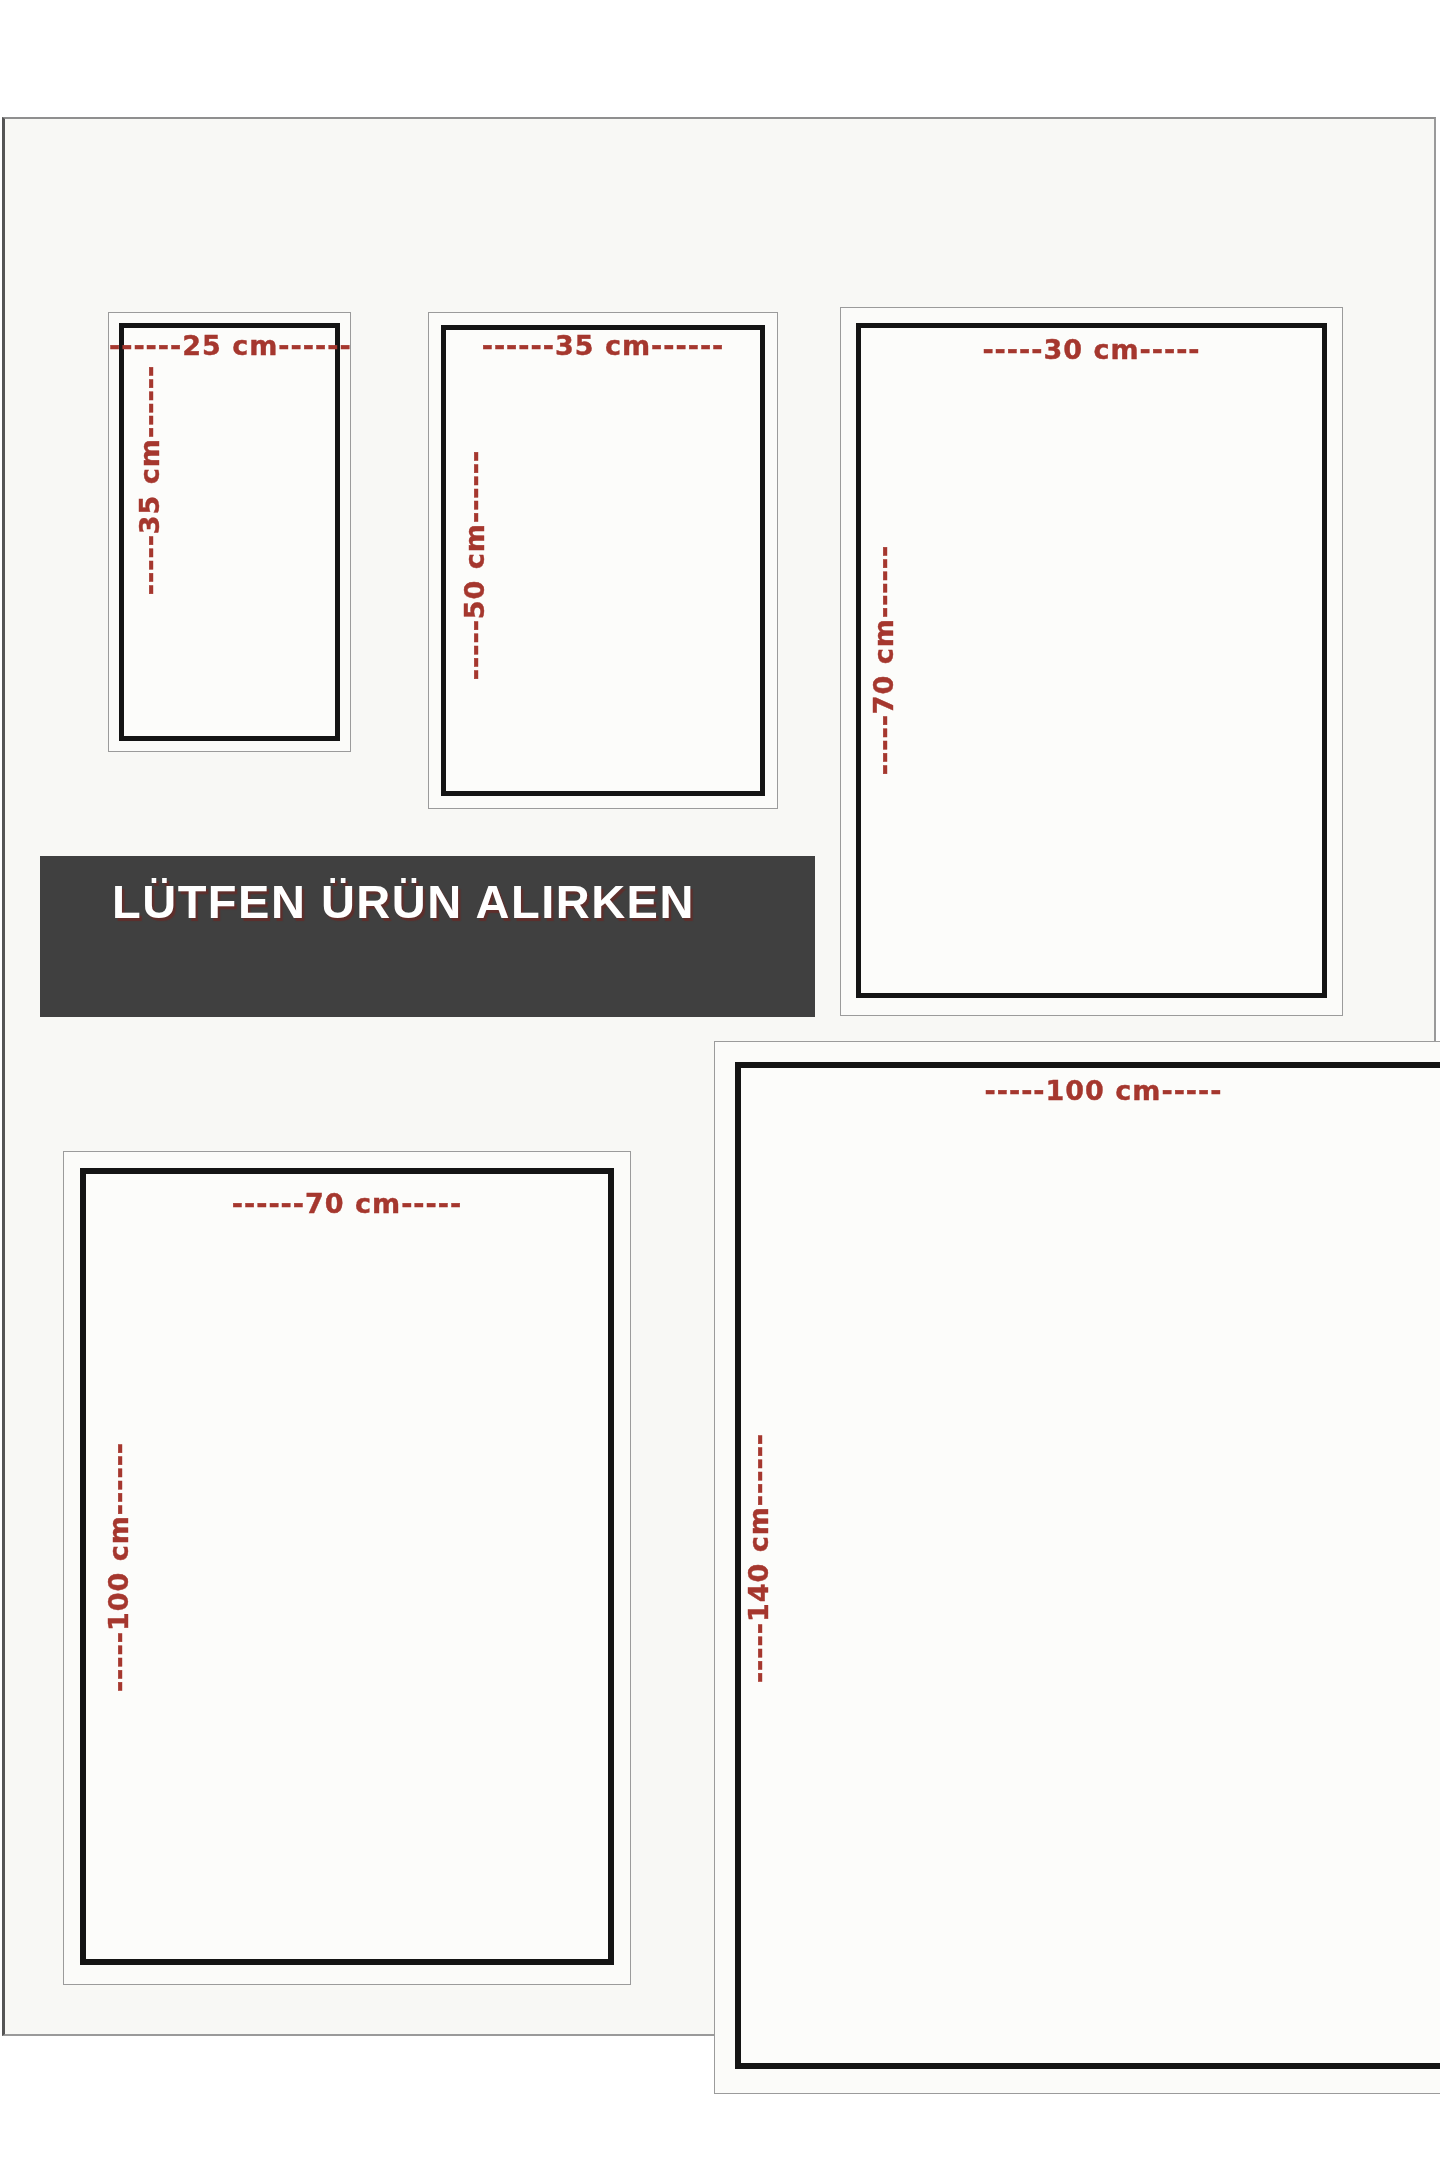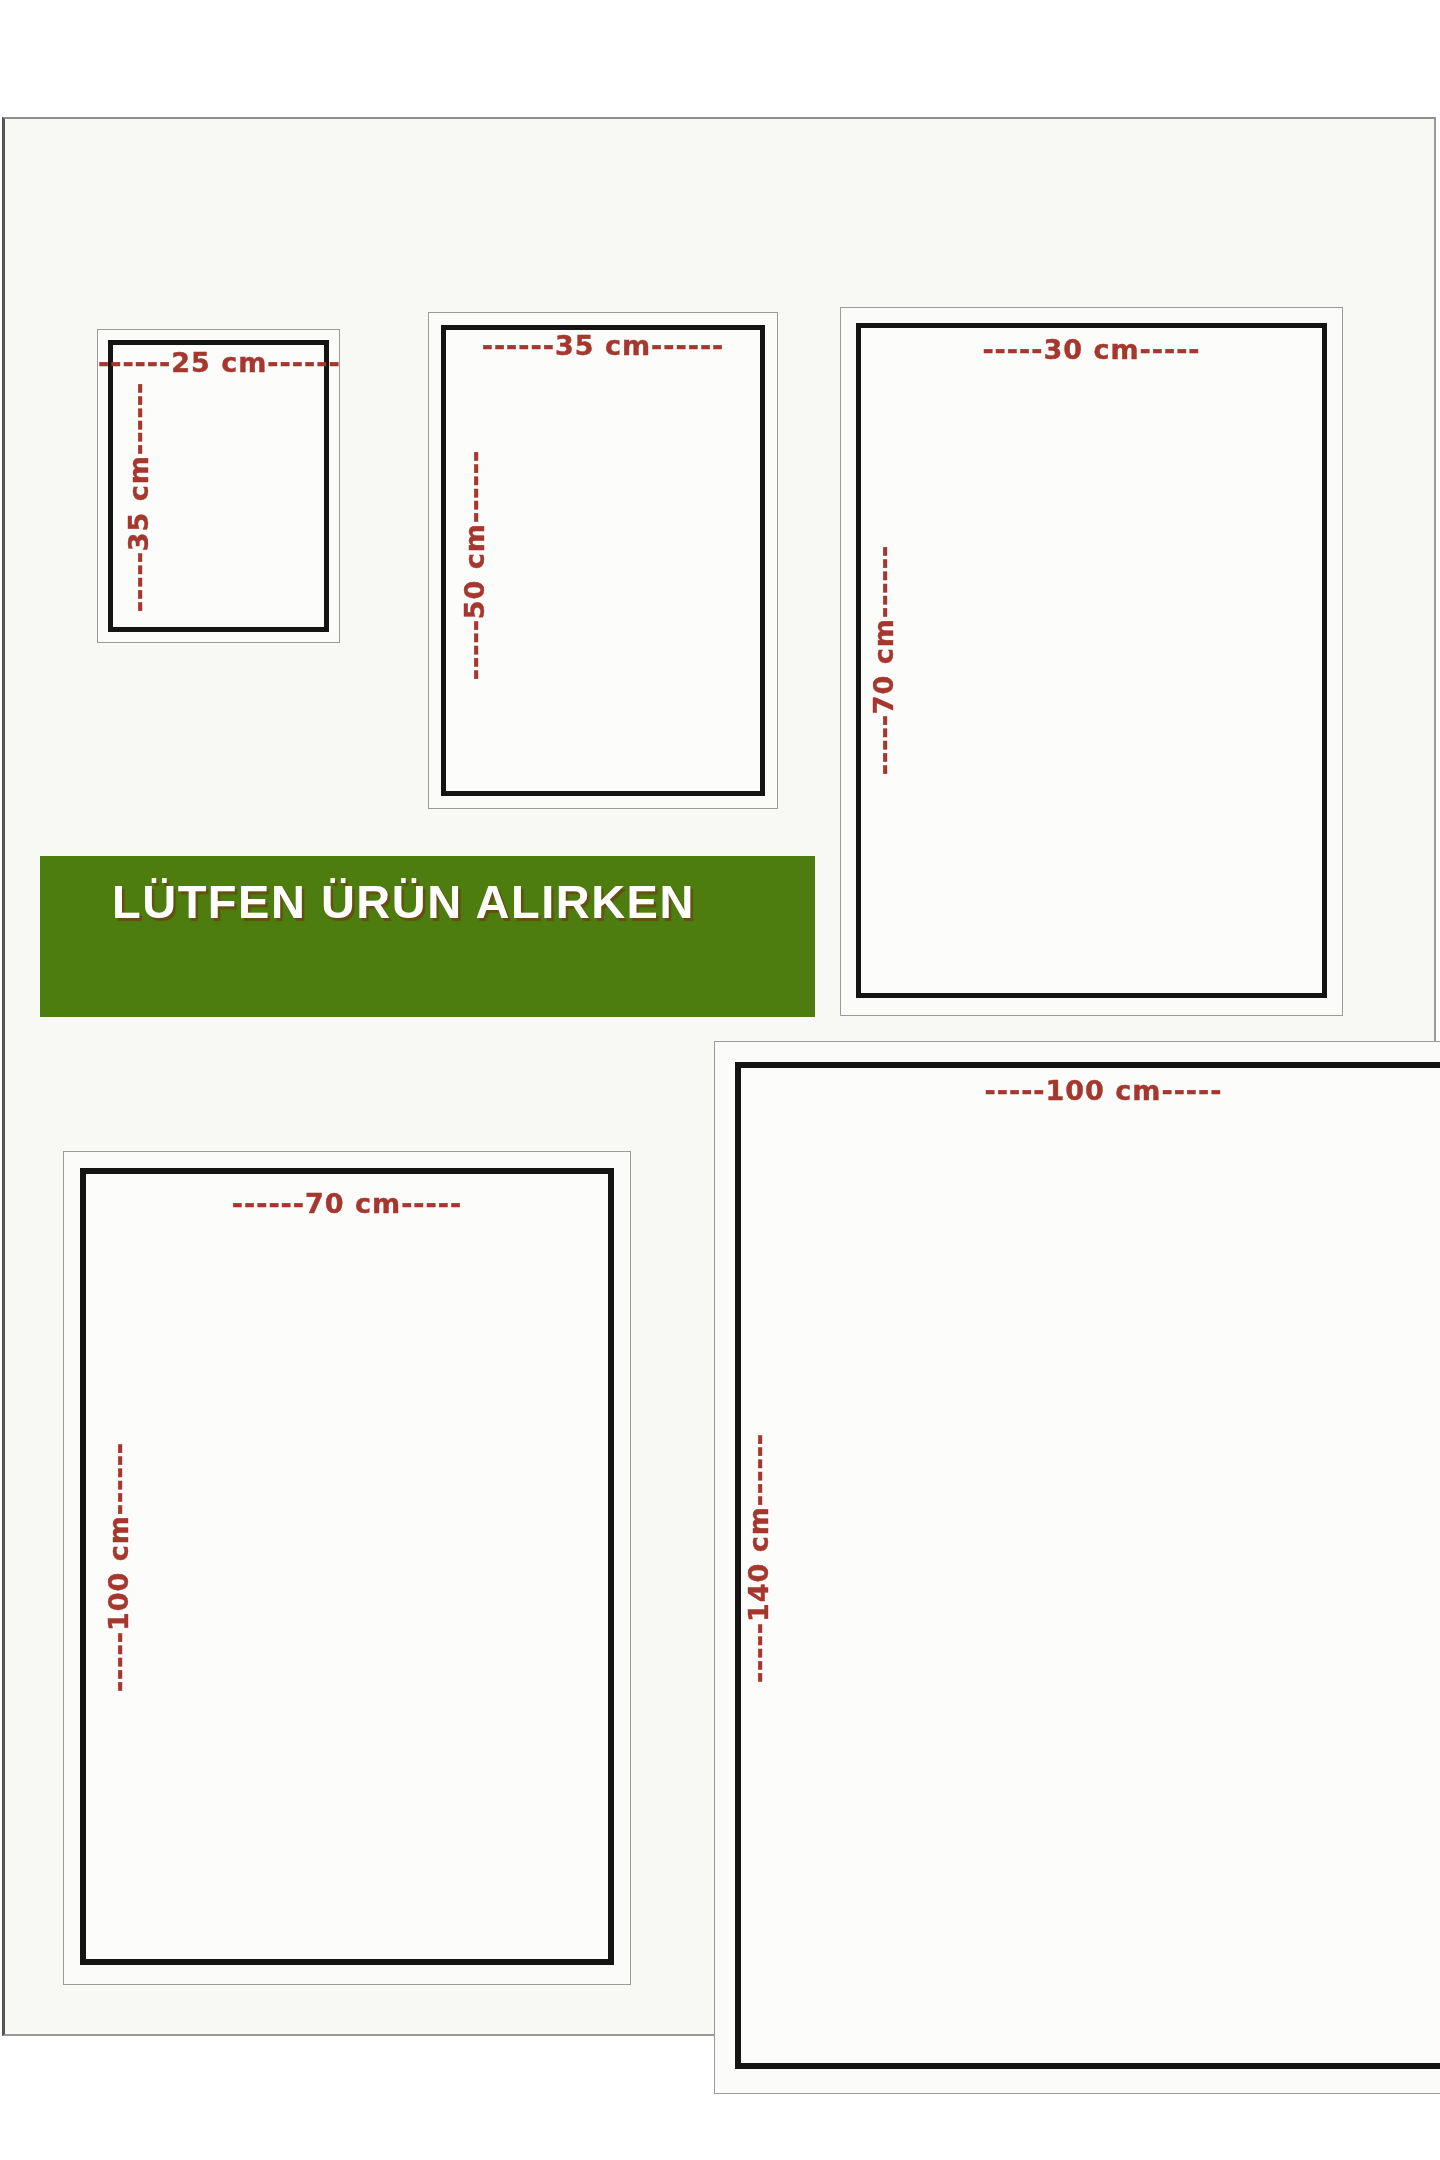--- a/index.html
+++ b/index.html
@@ -30,21 +30,21 @@
     box-sizing:border-box;
   }
   .frame .black-rect{
     position:absolute;
     background:#fcfcfa;
     border:5px solid #141414;
     box-sizing:border-box;
   }
   .frame.f4 .black-rect,.frame.f5 .black-rect{border-width:6px;}
 
-  .f1{left:92px;top:193px;width:243px;height:314px;margin-top:17px;}
+  .f1{left:103px;top:193px;width:243px;height:440px;}
   .f1 .black-rect{left:10px;top:10px;right:10px;bottom:10px;}
   .f2{left:423px;top:193px;width:350px;height:497px;}
   .f2 .black-rect{left:12px;top:12px;right:12px;bottom:12px;}
   .f3{left:835px;top:188px;width:503px;height:709px;}
   .f3 .black-rect{left:15px;top:15px;right:15px;bottom:17px;}
   .f4{left:58px;top:1032px;width:568px;height:834px;}
   .f4 .black-rect{left:16px;top:16px;right:16px;bottom:19px;}
   .f5{left:709px;top:922px;width:779px;height:1053px;}
   .f5 .black-rect{left:20px;top:20px;right:16px;bottom:24px;}
 
@@ -75,21 +75,21 @@
   .f3 .dim-left{left:42px;top:352px;}
   .f4 .dim-left{left:54px;top:415px;}
   .f5 .dim-left{left:43px;top:516px;}
 
   .banner{
     position:absolute;
     left:35px;top:737px;
     width:775px;height:161px;
     box-sizing:border-box;
     padding:13px 0 0 72px;
-    background:#4d7c0f;
+    background:#404040;
   }
   .banner-line{
     color:#ffffff;
     font-family:"Liberation Sans", sans-serif;
     font-weight:bold;
     font-size:47px;
     letter-spacing:1.5px;
     line-height:66px;
     white-space:nowrap;
     text-shadow:2.5px 2.5px 1px rgba(130,25,18,0.45);

